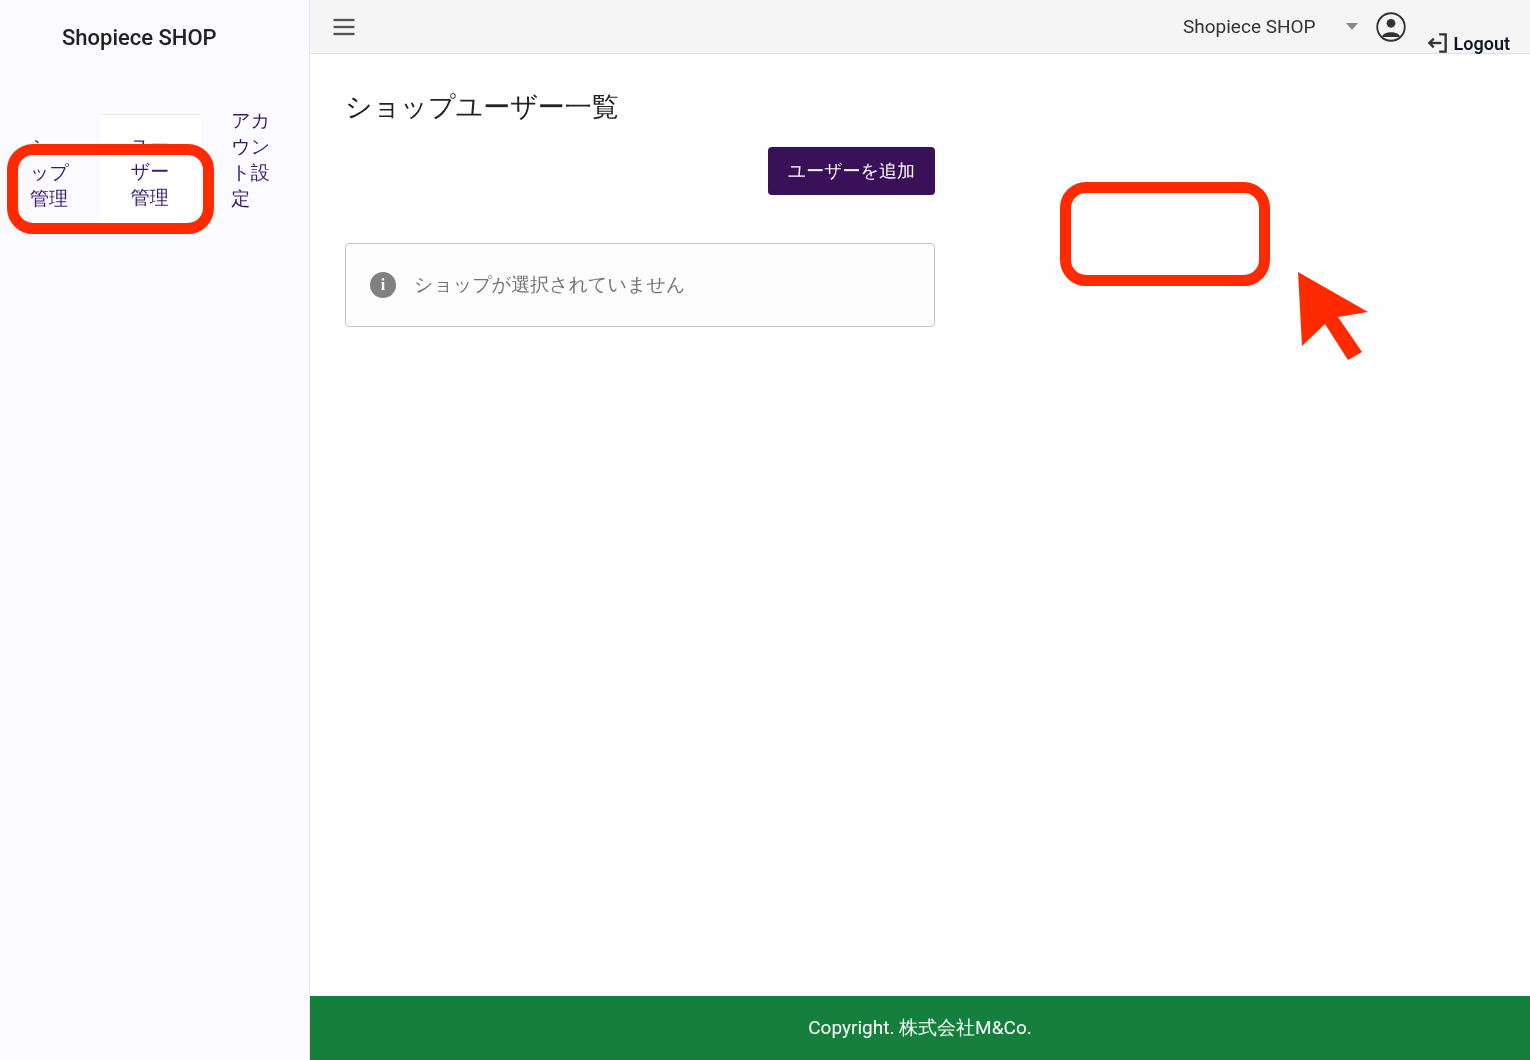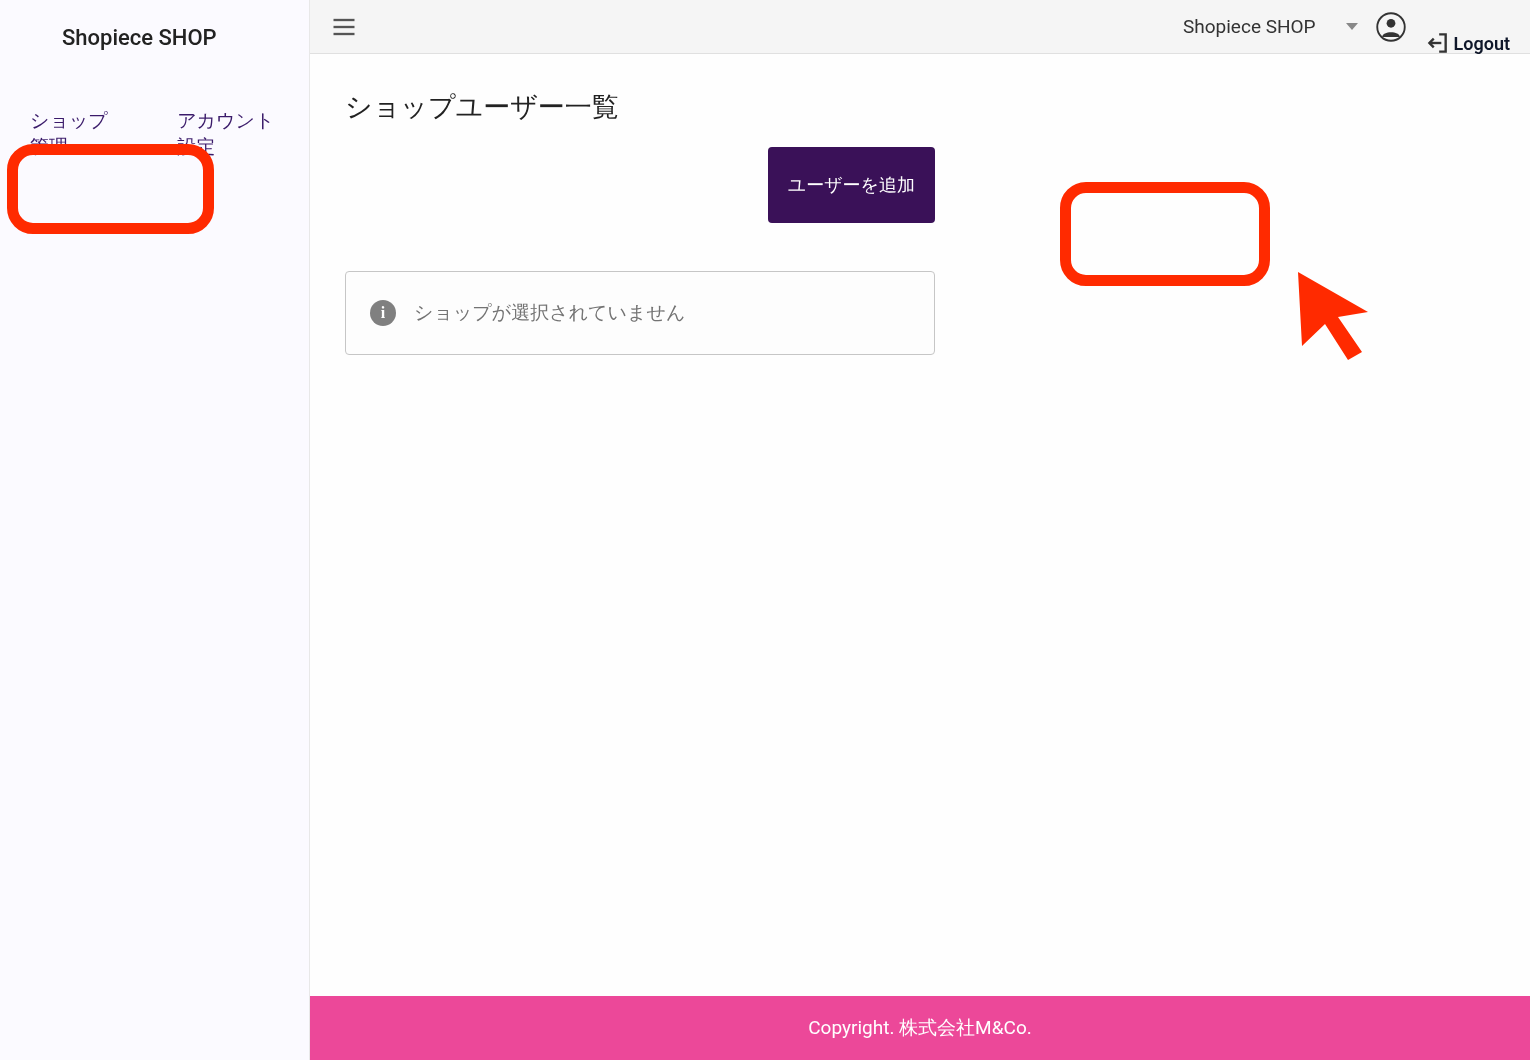--- a/index.html
+++ b/index.html
@@ -130,21 +130,21 @@
       position: relative;
       width: 590px;
       display: flex;
       justify-content: flex-end;
       margin-bottom: 48px;
     }
     .add-user-button {
       background: #3a1158;
       color: #fff;
       border: none;
-      padding: 26px 20px;
+      padding: 12px 20px;
       font-size: 18px;
       border-radius: 4px;
       cursor: pointer;
       font-weight: 400;
     }
     .highlight-box {
       position: absolute;
       border: 11px solid #ff2a00;
       border-radius: 26px;
       pointer-events: none;
@@ -199,35 +199,36 @@
     .info-text {
       color: #737373;
       font-size: 19px;
     }
     .footer {
       position: absolute;
       left: 310px;
       right: 0;
       bottom: 0;
       height: 64px;
-      background: #ec4899;
+      background: #15803d;
       color: #fff;
       display: flex;
       align-items: center;
       justify-content: center;
       font-size: 19px;
     }
   </style>
 </head>
 <body>
 
 <aside class="sidebar">
   <div class="sidebar-brand">Shopiece SHOP</div>
   <nav class="sidebar-nav">
     <div class="sidebar-item">ショップ管理</div>
+    <div class="sidebar-item active">ユーザー管理</div>
     <div class="sidebar-item">アカウント設定</div>
   </nav>
 </aside>
 
 <div class="highlight-box highlight-user-mgmt"></div>
 
 <div class="main-area">
 
   <div class="topbar">
     <div class="topbar-left">

